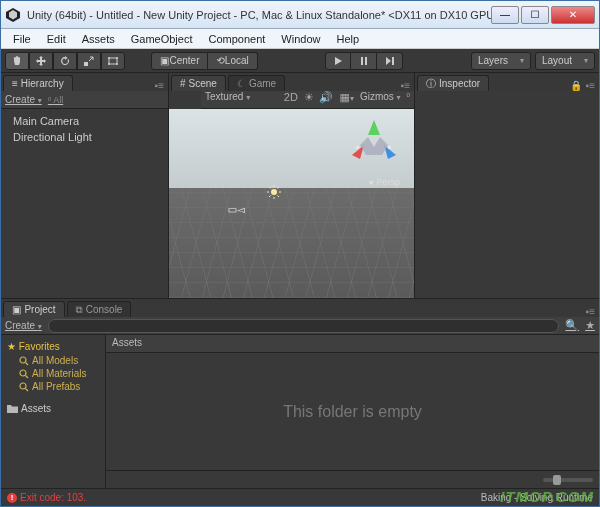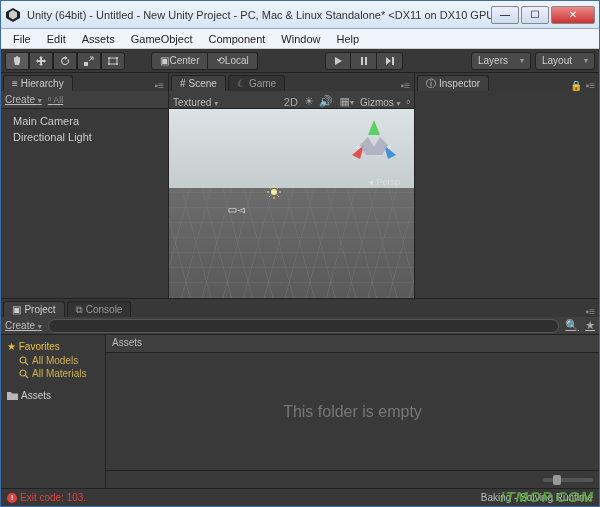--- a/index.html
+++ b/index.html
@@ -50,21 +50,21 @@
   repeating-linear-gradient(75deg,rgba(120,120,120,.4) 0,rgba(120,120,120,.4) 1px,transparent 1px,transparent 20px),
   repeating-linear-gradient(105deg,rgba(120,120,120,.4) 0,rgba(120,120,120,.4) 1px,transparent 1px,transparent 20px),
   repeating-linear-gradient(0deg,rgba(120,120,120,.3) 0,rgba(120,120,120,.3) 1px,transparent 1px,transparent 15px);
 }
 .sun { position:absolute; left:40%; top:40%; width:14px; height:14px; }
 .cam { position:absolute; left:24%; top:50%; font-size:10px; color:#eee; }
 .gizmo { position:absolute; right:10px; top:8px; width:60px; height:60px; }
 .persp { position:absolute; right:14px; top:68px; font-size:9px; color:#ddd; }
 .persp::before { content:"◄"; font-size:8px; margin-right:2px; }
 
-.scene-toolbar { height:18px; background:#3f3f3f; display:flex; align-items:flex-end; padding:0 4px; font-size:10px; color:#bbb; gap:6px; border-bottom:1px solid #222; }
+.scene-toolbar { height:18px; background:#3f3f3f; display:flex; align-items:flex-start; padding:0 4px; font-size:10px; color:#bbb; gap:6px; border-bottom:1px solid #222;margin-left:32px; }
 .scene-toolbar .sep { flex:1; }
 .scene-icon { cursor:pointer; font-size:11px; color:#aaa; }
 
 .bottom-split { height:190px; display:flex; border-top:1px solid #222; }
 .proj-tree { width:105px; background:#393939; border-right:1px solid #222; padding:4px; font-size:10px; color:#ccc; }
 .fav { color:#e8c040; padding:2px; cursor:pointer; }
 .fav-star { color:#e8c040; }
 .fav-item { padding:1px 0 1px 14px; color:#d0b050; cursor:pointer; display:flex; align-items:center; gap:3px; }
 .fav-item svg { flex-shrink:0; }
 .assets-folder { padding:2px; margin-top:8px; cursor:pointer; display:flex; align-items:center; gap:3px; }
@@ -274,20 +274,27 @@
               </svg>
               <span>All Models</span>
             </div>
           <div class="fav-item">
               <svg width="10" height="10" viewBox="0 0 10 10">
                 <circle cx="4" cy="4" r="3" fill="none" stroke="#d0b050" stroke-width="1.2"></circle>
                 <line x1="6.5" y1="6.5" x2="9" y2="9" stroke="#d0b050" stroke-width="1.2"></line>
               </svg>
               <span>All Materials</span>
             </div>
+          <div class="fav-item">
+              <svg width="10" height="10" viewBox="0 0 10 10">
+                <circle cx="4" cy="4" r="3" fill="none" stroke="#d0b050" stroke-width="1.2"></circle>
+                <line x1="6.5" y1="6.5" x2="9" y2="9" stroke="#d0b050" stroke-width="1.2"></line>
+              </svg>
+              <span>All Prefabs</span>
+            </div>
           <div class="assets-folder">
               <svg width="11" height="10" viewBox="0 0 11 10">
                 <path d="M0 1h4l1 1.5h6v6.5h-11z" fill="#b8b8b8"></path>
               </svg>
               <span>Assets</span>
             </div>
         </div>
         <div class="proj-content">
           <div class="proj-header">Assets</div>
           <div class="proj-empty">This folder is empty</div>

